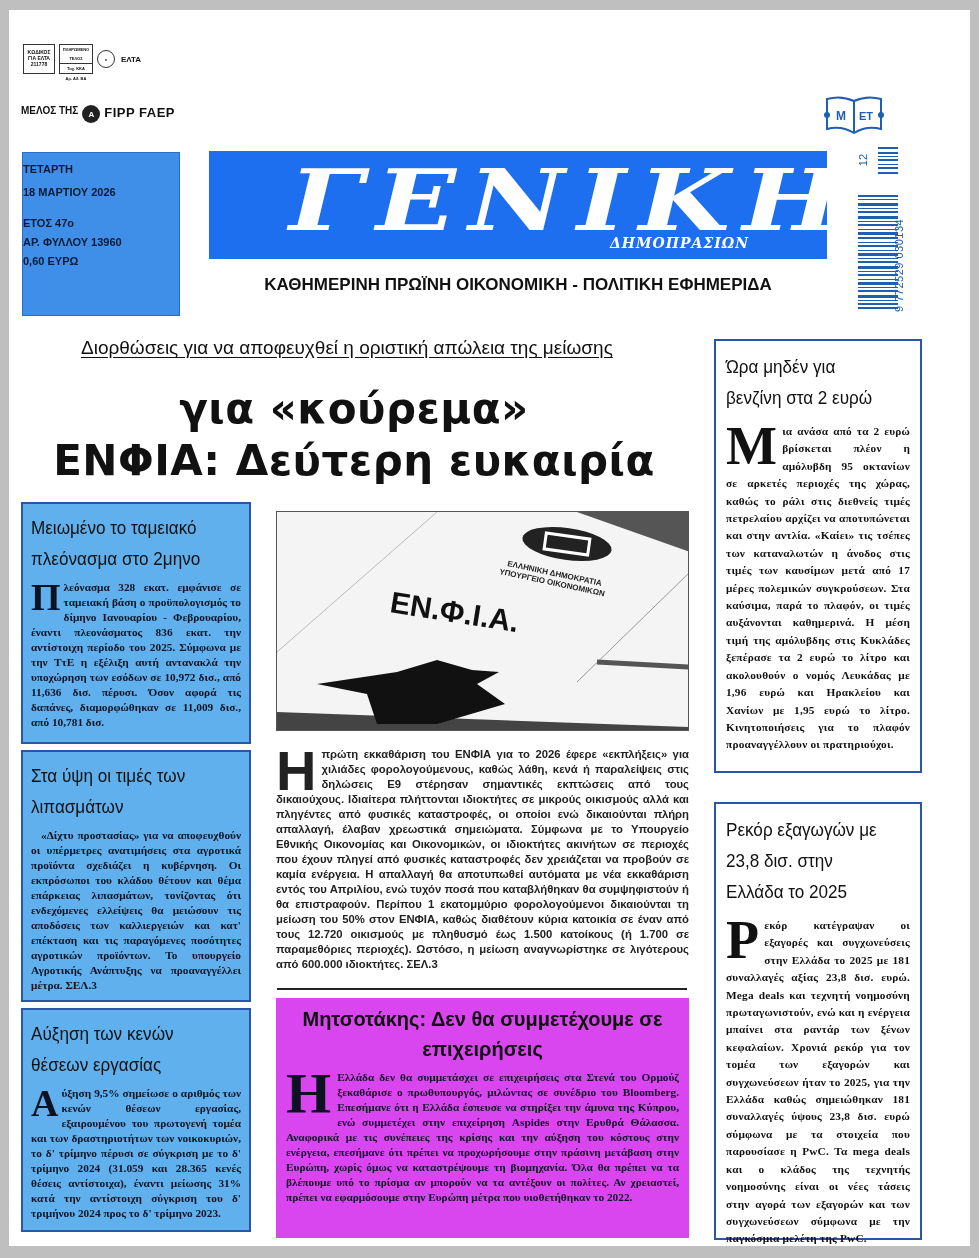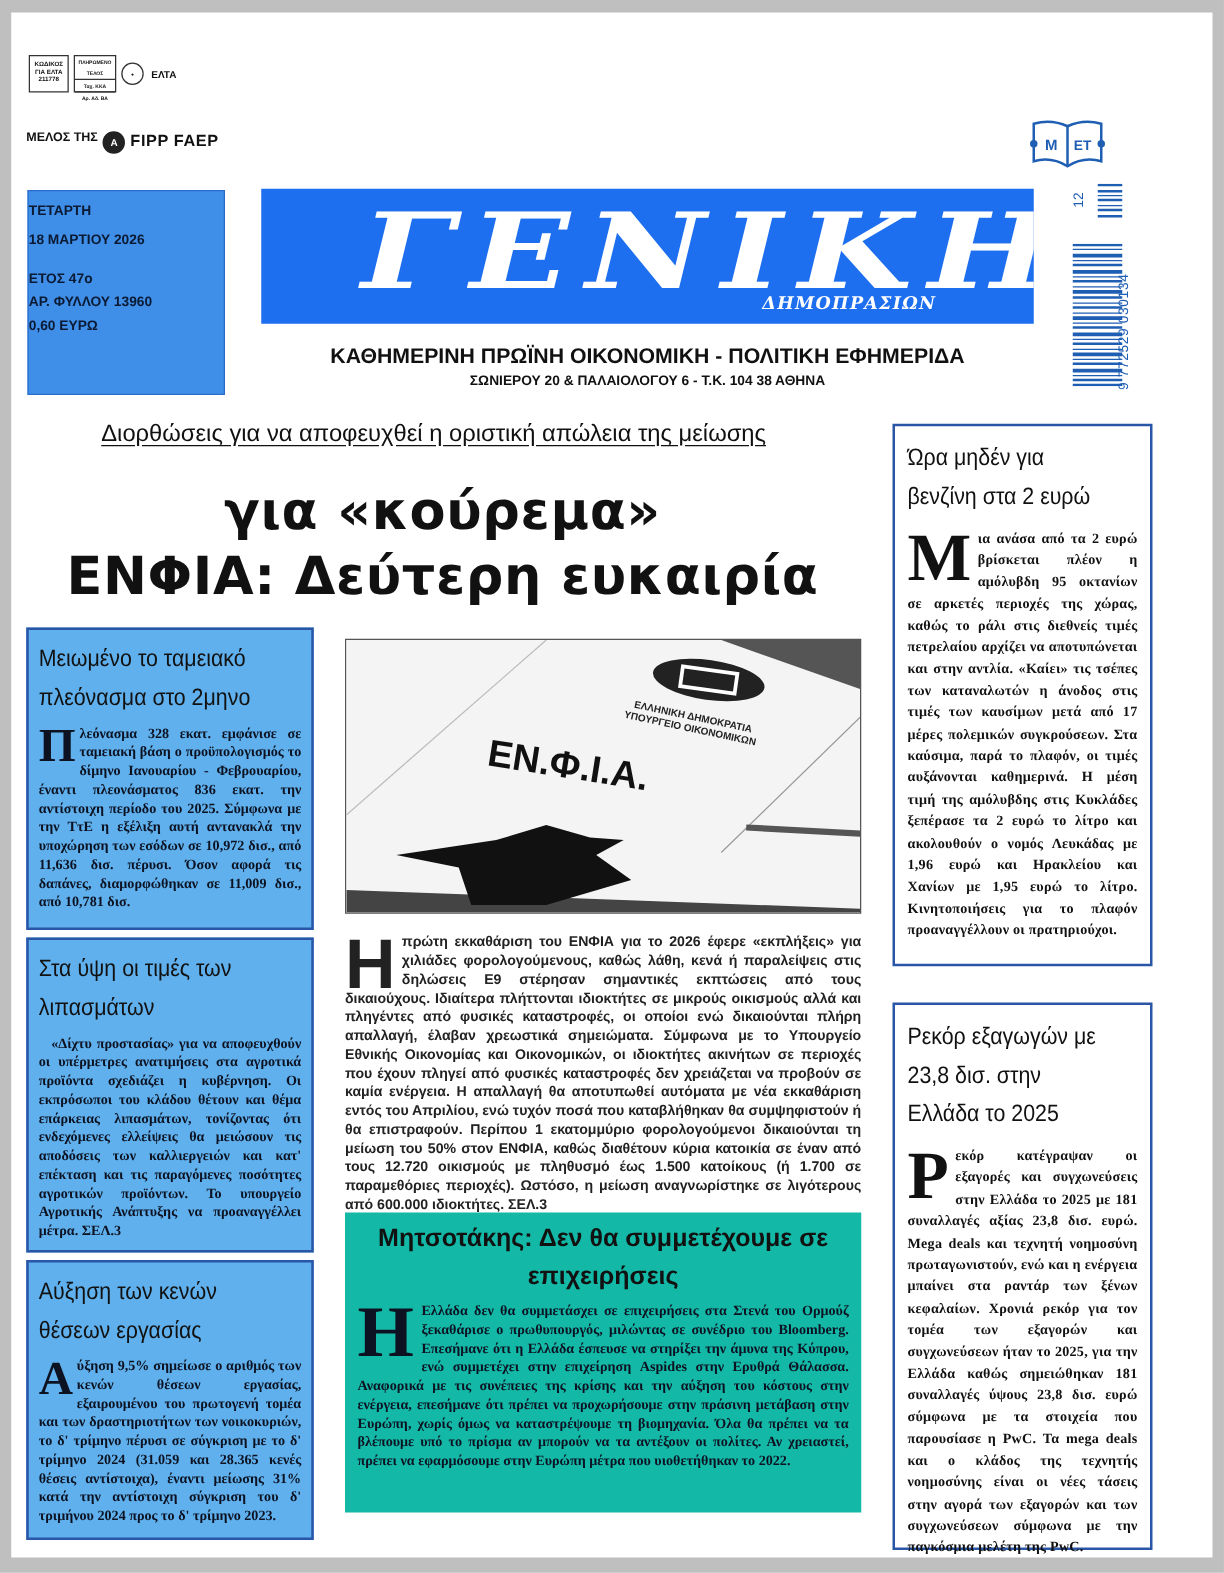--- a/index.html
+++ b/index.html
@@ -52,21 +52,21 @@
 
   
   .photo { position: absolute; left: 267px; top: 501px; width: 413px; height: 220px; border: 1px solid #555; background: #f2f2f2; overflow: hidden; }
 
   
   .article { position: absolute; left: 267px; top: 737px; width: 413px; font-size: 11.3px; line-height: 15px; font-weight: bold; text-align: justify; color: #222; }
   .article .dropcap { font-family: "Liberation Sans", sans-serif; font-size: 56px; line-height: 42px; margin: 3px 5px 0 0; }
   .rule { position: absolute; left: 268px; top: 978px; width: 410px; height: 2px; background: #222; }
 
   
-  .mbox { position: absolute; left: 267px; top: 960px; width: 413px; height: 240px; background: #14b8a6; padding: 6px 10px; }
+  .mbox { position: absolute; left: 267px; top: 988px; width: 413px; height: 240px; background: #d946ef; padding: 6px 10px; }
   .mbox .title { font-size: 20px; font-weight: bold; text-align: center; line-height: 30px; margin-bottom: 6px; }
   .mbox .dropcap { font-size: 58px; line-height: 44px; margin: 2px 6px 0 0; }
 
   
   .rbox { position: absolute; left: 705px; width: 208px; background: #fff; border: 2px solid #2a56a8; padding: 10px 10px; }
   .rbox .title { font-size: 19px; line-height: 31px; margin-bottom: 10px; transform: scaleX(0.9); transform-origin: left; }
   .rbox .body { color: #111; letter-spacing: 0.2px; }
   .rbox .dropcap { font-size: 54px; line-height: 42px; margin: 2px 5px 0 0; }
 </style>
 </head>
@@ -101,21 +101,20 @@
     <div class="line tight">ΕΤΟΣ  47ο</div>
     <div class="line tight">ΑΡ. ΦΥΛΛΟΥ 13960</div>
     <div class="line tight">0,60 ΕΥΡΩ</div>
   </div>
 
   <div class="masthead">
     <div class="logo">ΓΕΝΙΚΗ</div>
     <div class="sub">ΔΗΜΟΠΡΑΣΙΩΝ</div>
   </div>
   <div class="tagline">ΚΑΘΗΜΕΡΙΝΗ ΠΡΩΪΝΗ ΟΙΚΟΝΟΜΙΚΗ - ΠΟΛΙΤΙΚΗ ΕΦΗΜΕΡΙΔΑ</div>
-  <div class="address">ΣΩΝΙΕΡΟΥ 20 &amp; ΠΑΛΑΙΟΛΟΓΟΥ  6 - Τ.Κ. 104 38 ΑΘΗΝΑ</div>
 
   <svg class="met" viewBox="0 0 66 42">
     <path d="M6 4 Q20 0 33 6 Q46 0 60 4 L60 34 Q46 30 33 38 Q20 30 6 34 Z" fill="none" stroke="#1f5fb3" stroke-width="2"></path>
     <line x1="33" y1="6" x2="33" y2="38" stroke="#1f5fb3" stroke-width="2"></line>
     <circle cx="6" cy="20" r="3" fill="#1f5fb3"></circle>
       <circle cx="60" cy="20" r="3" fill="#1f5fb3"></circle>
     <text x="15" y="25" font-size="12" font-weight="bold" fill="#1f5fb3" font-family="Liberation Sans, sans-serif">Μ</text>
     <text x="38" y="25" font-size="11" font-weight="bold" fill="#1f5fb3" font-family="Liberation Sans, sans-serif">ΕΤ</text>
   </svg>
 

